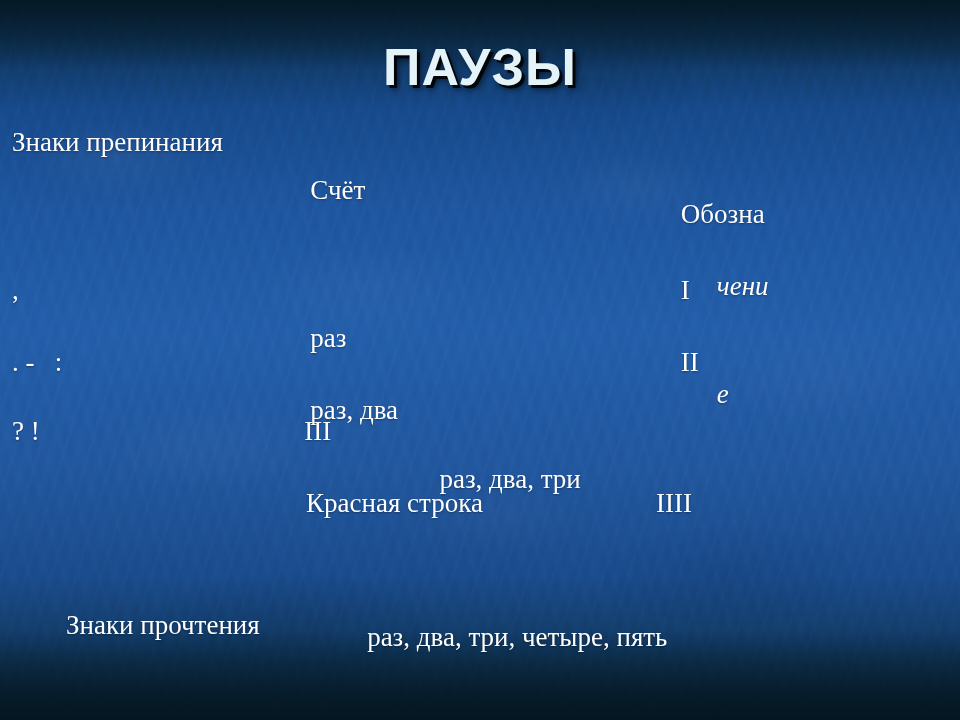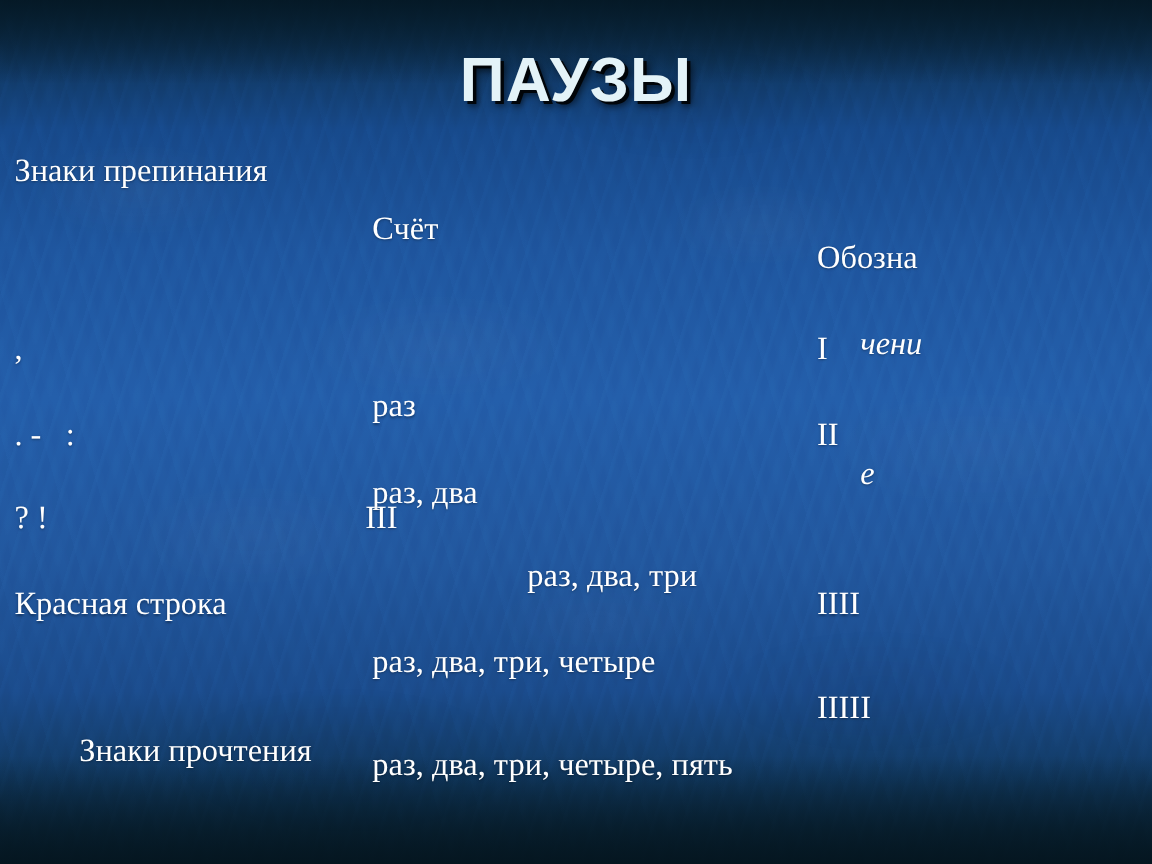--- a/index.html
+++ b/index.html
@@ -185,26 +185,24 @@
     </div>
 
     <div class="row row-d3">
       <div class="cell c1">? !</div>
       <div class="cell c3">III</div>
       <div class="cell c2">раз, два, три</div>
     </div>
 
     <div class="row row-d4">
       <div class="cell c1">Красная строка</div>
-      <div class="cell c2">раз, два, три, четыре</div>
       <div class="cell c3">IIII</div>
     </div>
 
     <div class="row row-d5">
       <div class="cell c1 hang">
         <span>Знаки прочтения</span>
       </div>
       <div class="cell c2">раз, два, три, четыре, пять</div>
-      <div class="cell c3">IIIII</div>
     </div>
 
   </div>
 </div>
 
 </body></html>

